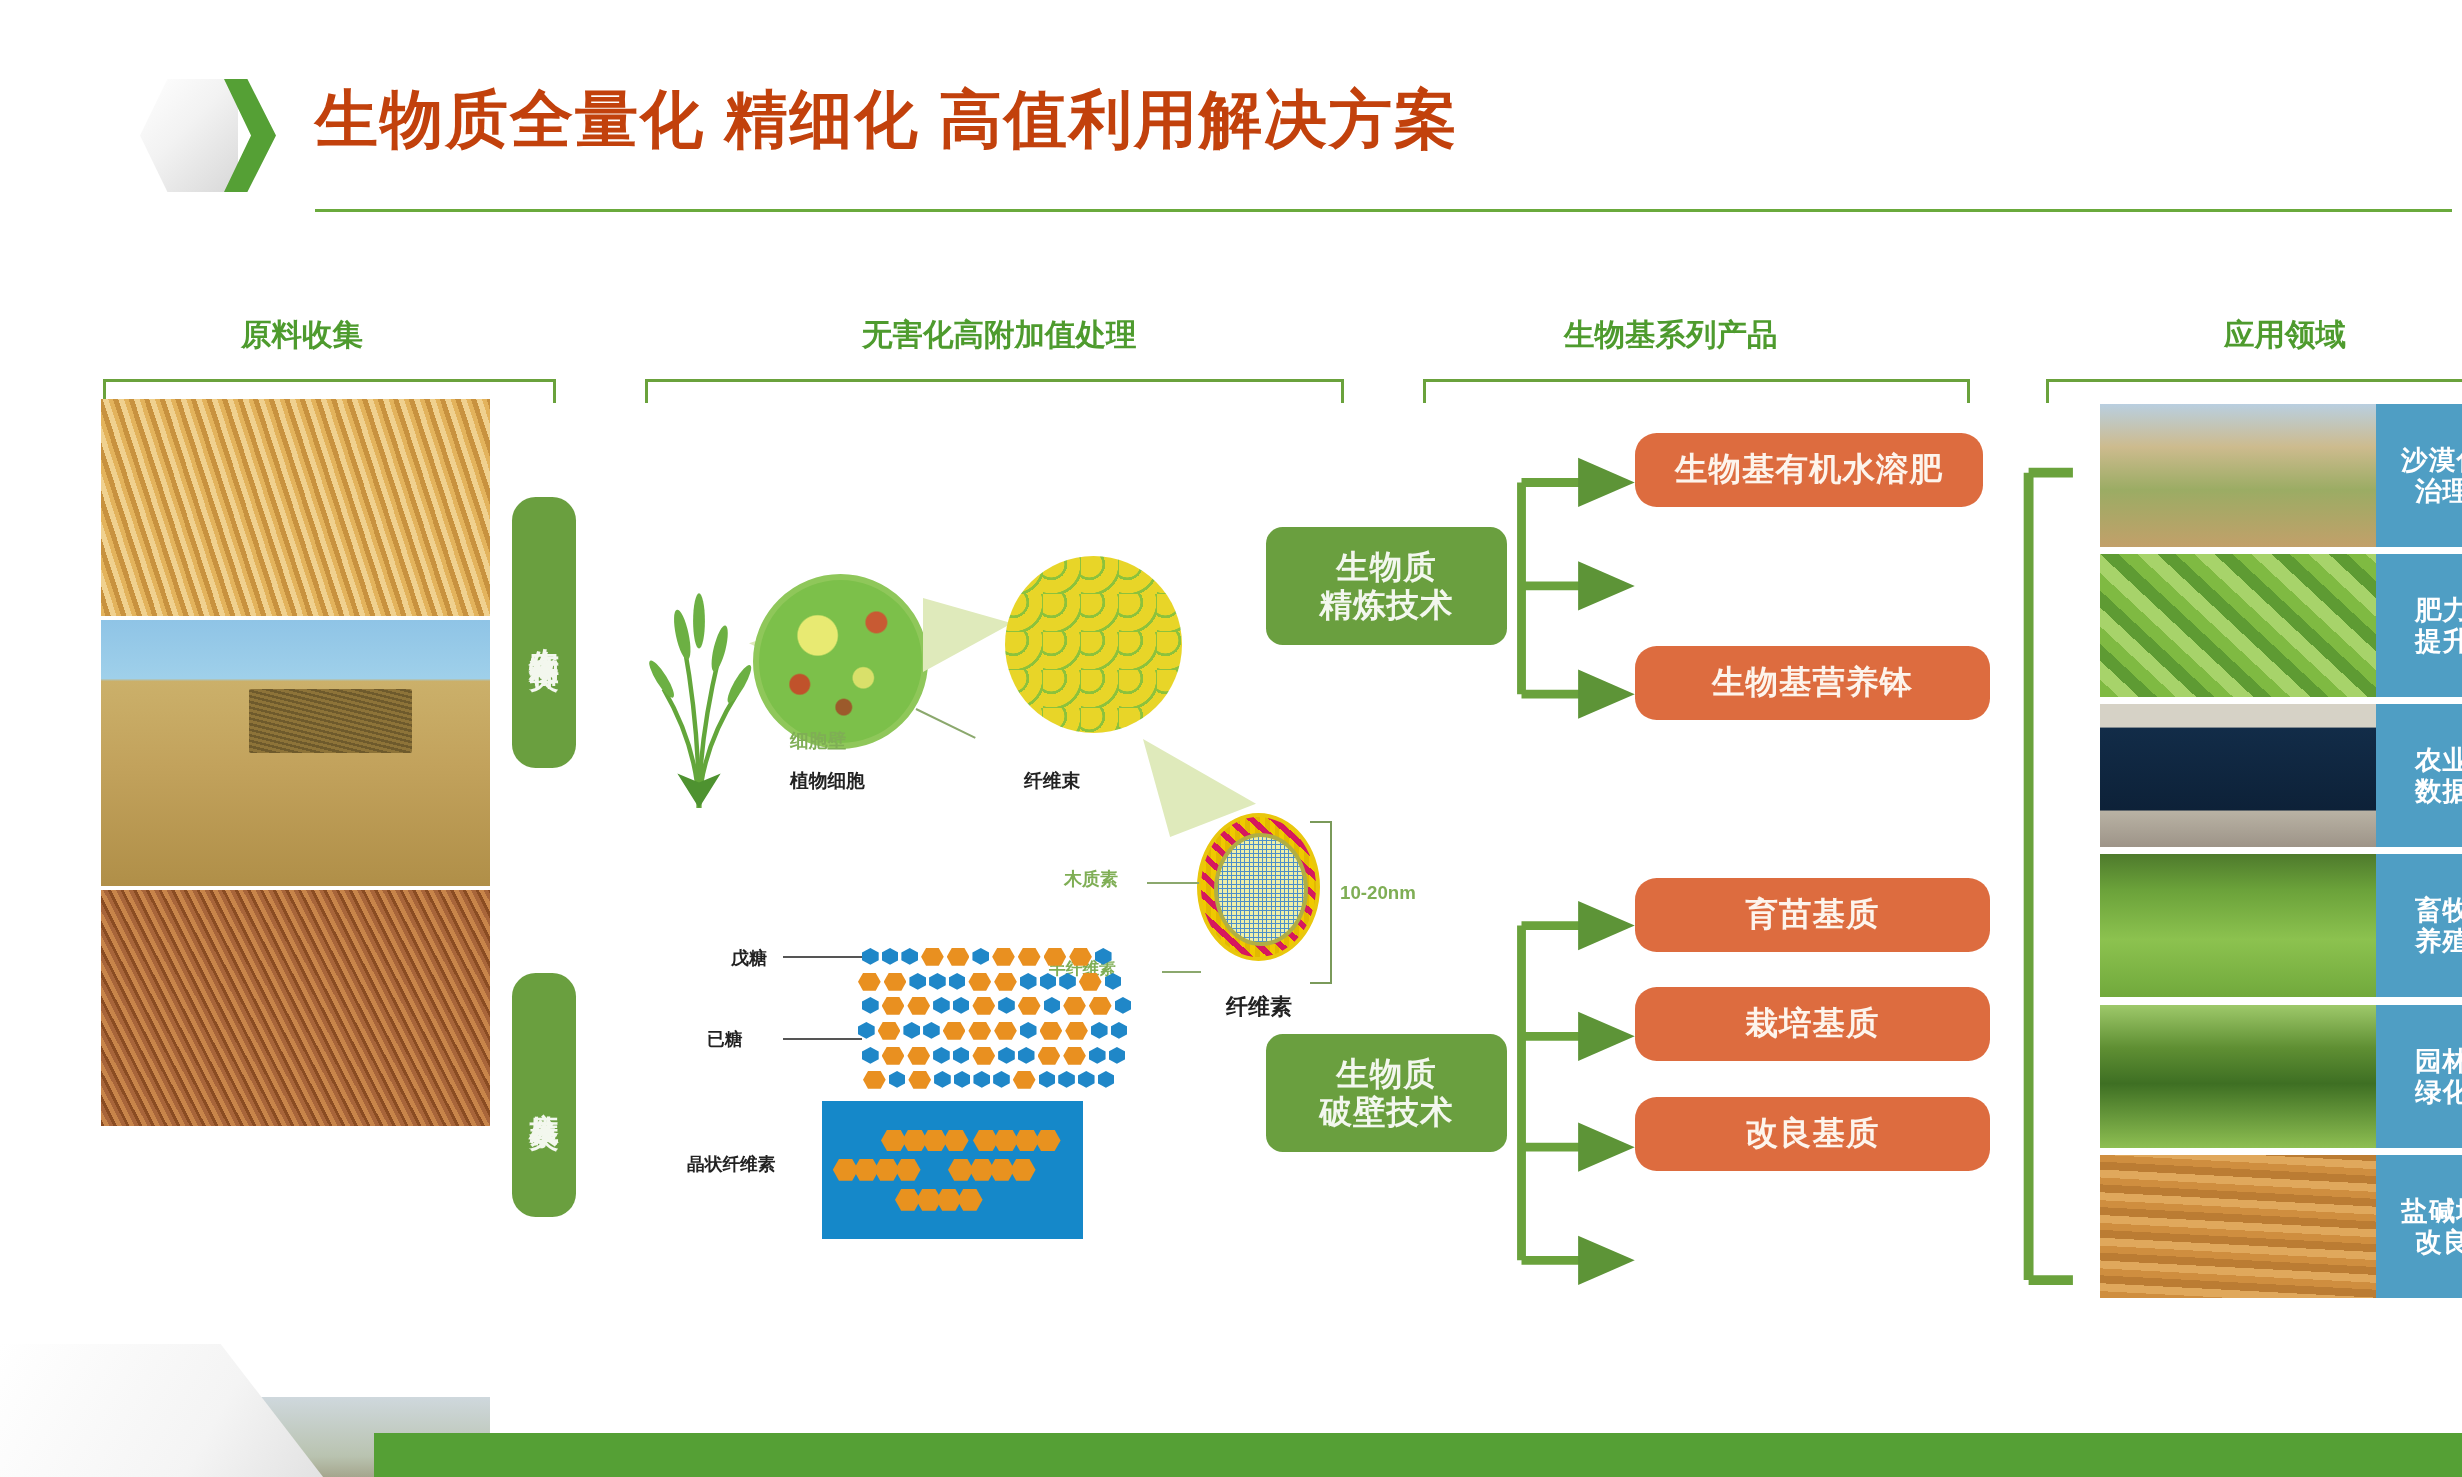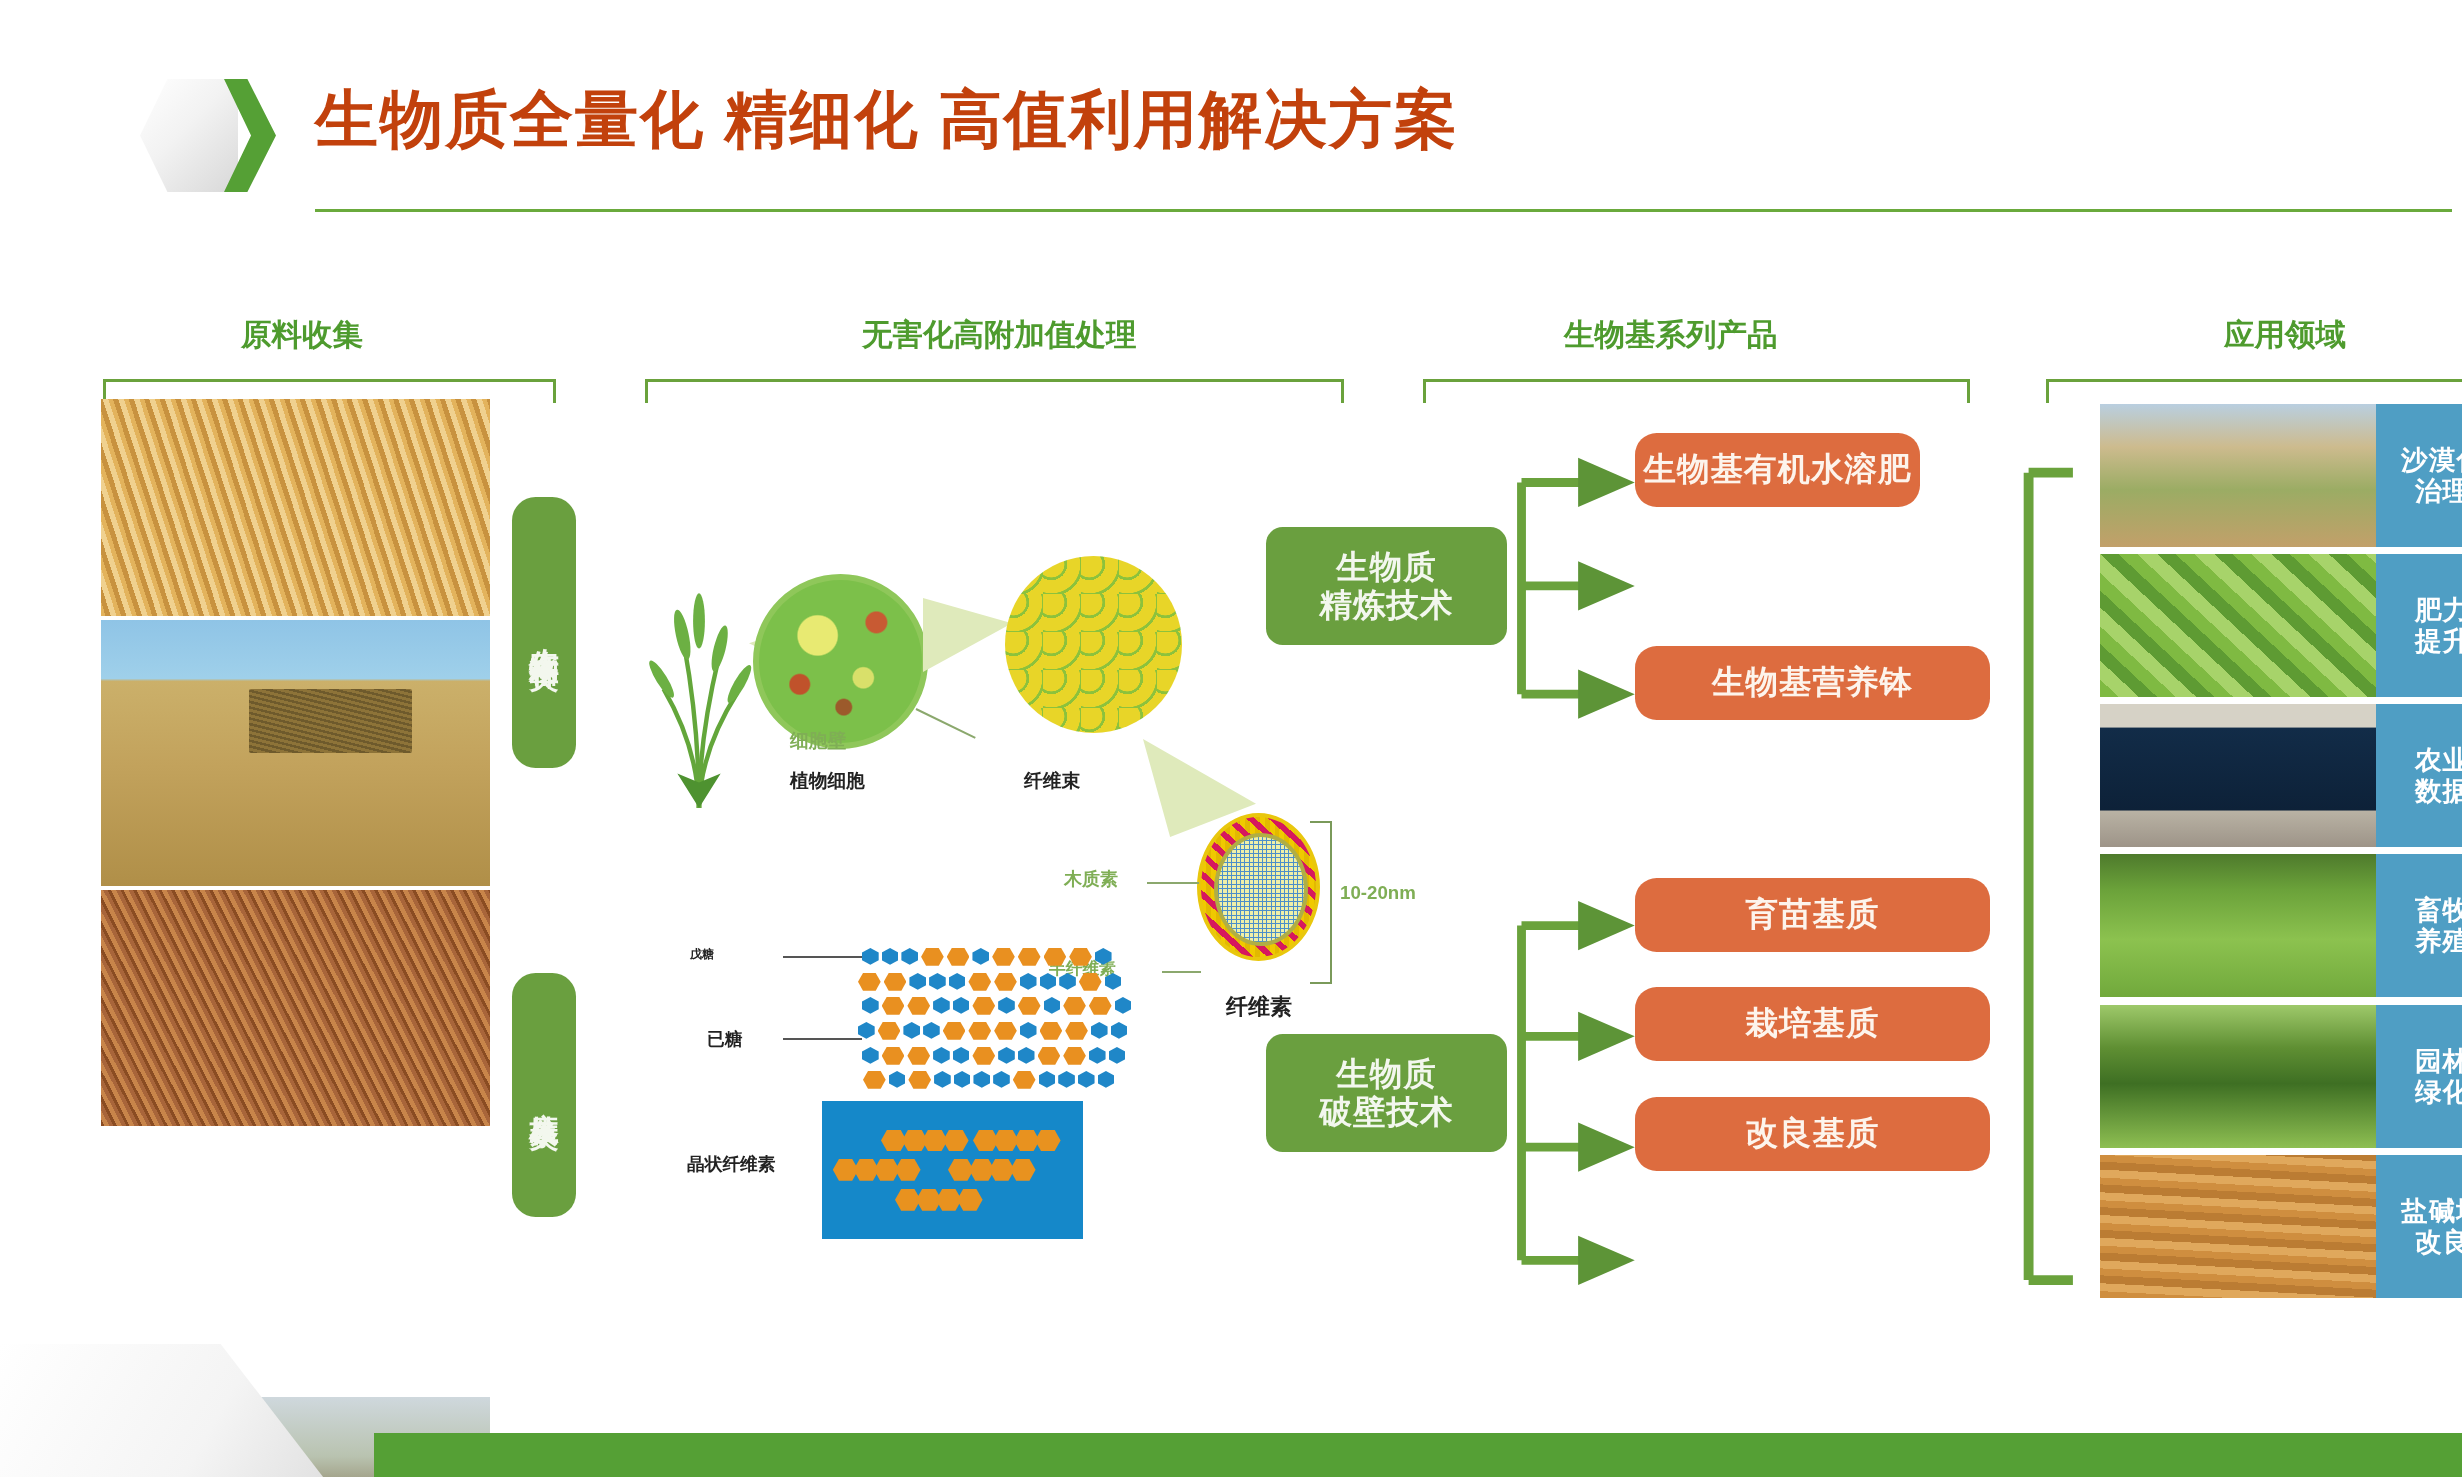--- a/index.html
+++ b/index.html
@@ -219,21 +219,21 @@
   <div class="sci-label green" style="left:1064px;top:867px;font-size:18px;">木质素</div>
   <div class="leader" style="left:1162px;top:971px;width:39px;"></div>
   <div class="sci-label green" style="left:1049px;top:957px;font-size:16.7px;">半纤维素</div>
   <div class="sci-label" style="left:1226px;top:992px;font-size:22px;">纤维素</div>
 
   <div class="dim-line" style="left:1330px;top:821px;width:2px;height:163px;"></div>
   <div class="dim-line" style="left:1310px;top:821px;width:21.7px;height:2px;"></div>
   <div class="dim-line" style="left:1310px;top:982px;width:21.7px;height:2px;"></div>
   <div class="sci-label green" style="left:1340px;top:882px;font-size:18.7px;">10-20nm</div>
 
-  <div class="sci-label" style="left:690px;top:946px;font-size:12px;">戊糖</div>
+  <div class="sci-label" style="left:731px;top:946px;font-size:18px;">戊糖</div>
   <div class="leader" style="left:783px;top:956px;width:79px;background:#555;height:1.5px;"></div>
   <div class="sci-label" style="left:707px;top:1027px;font-size:17.7px;">已糖</div>
   <div class="leader" style="left:783px;top:1038px;width:79px;background:#555;height:1.5px;"></div>
 
   <div class="sugar-row" style="left:862px;top:948px;">
     <div class="hexb"></div>
       <div class="hexb"></div>
       <div class="hexb"></div>
     <div class="hexo"></div>
       <div class="hexo"></div>
@@ -373,21 +373,21 @@
       <polygon points="3205,2510 3320,2560 3205,2610"></polygon>
     </g>
 
     <g stroke="#6aa23c" stroke-width="20" fill="none">
       <path d="M4120 960 L4120 2600"></path>
       <path d="M4120 960 L4210 960"></path>
       <path d="M4120 2600 L4210 2600"></path>
     </g>
   </svg>
 
-  <div class="prod" style="left:1635px;top:433px;width:285px;height:74px;">生物基有机水溶肥</div>
+  <div class="prod" style="left:1635px;top:433px;width:348px;height:74px;">生物基有机水溶肥</div>
   <div class="prod" style="left:1635px;top:646px;width:355px;height:74px;">生物基营养钵</div>
 
   <div class="prod" style="left:1635px;top:878px;width:355px;height:74px;">育苗基质</div>
   <div class="prod" style="left:1635px;top:987px;width:355px;height:74px;">栽培基质</div>
   <div class="prod" style="left:1635px;top:1097px;width:355px;height:74px;">改良基质</div>
 
   <div class="app-row" style="left:2100px;top:404px;height:143px;">
     <div class="app-photo" style="background:linear-gradient(180deg,#b9cfe0 0%,#cdbb8e 30%,#9bac64 60%,#c2a06a 100%);"></div>
     <div class="app-tag">
       <span>沙漠化</span>

